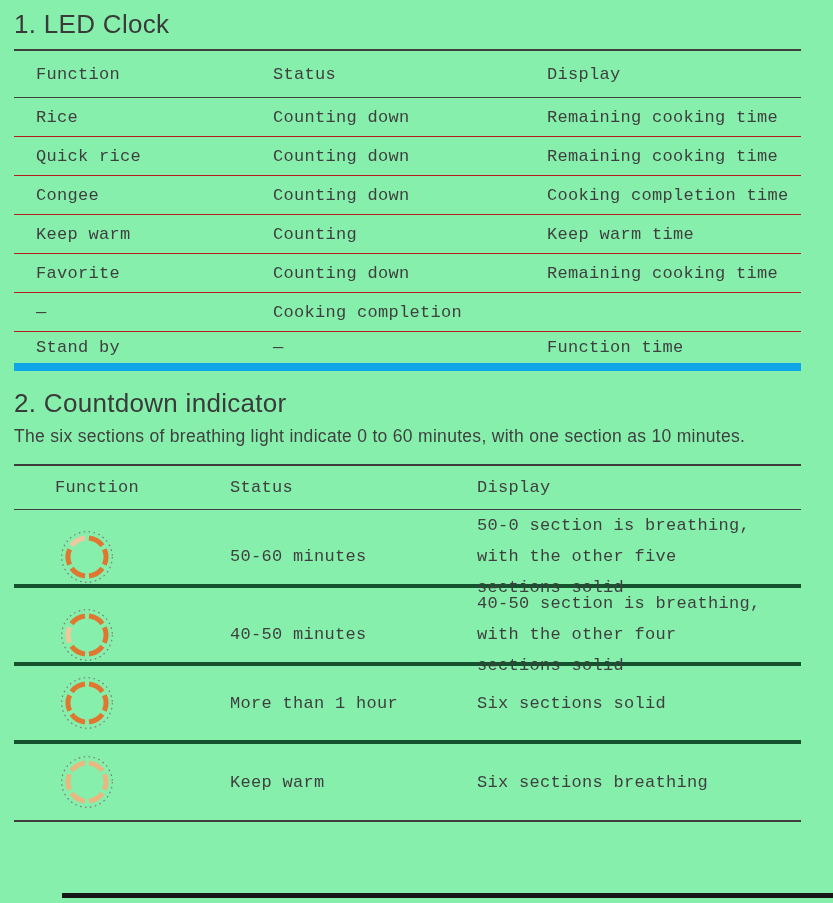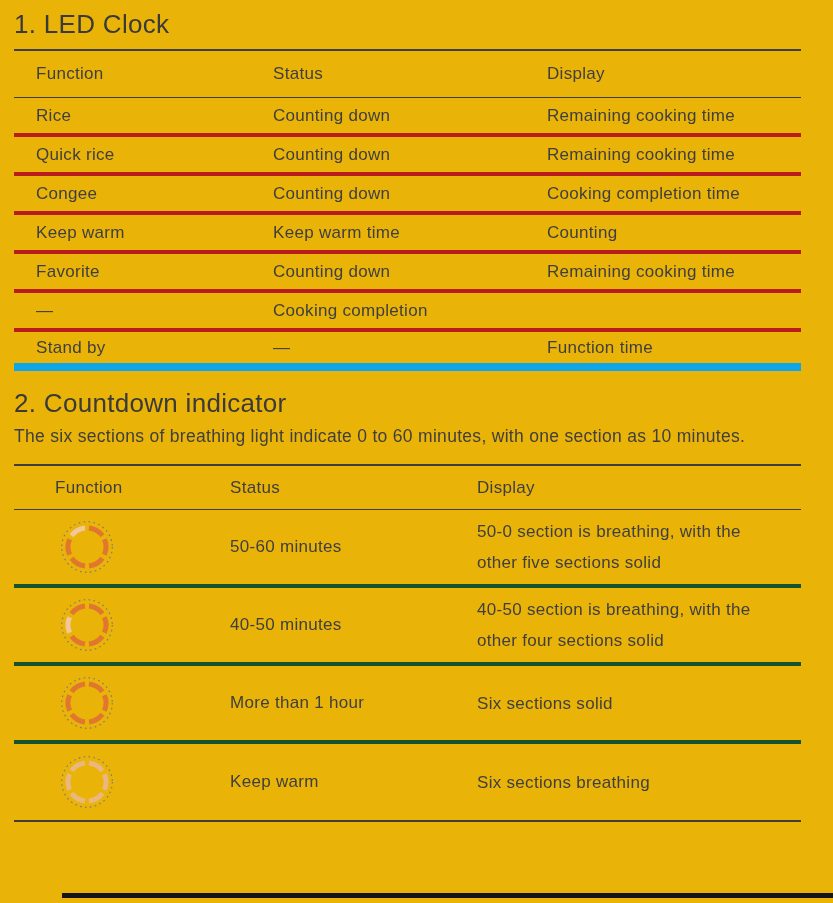--- a/index.html
+++ b/index.html
@@ -1,35 +1,35 @@
 <!DOCTYPE html>
 <html><head>
 <meta charset="utf-8">
 <style>
   html,body{margin:0;padding:0;background:#ffffff;}
   body{font-family:"Liberation Sans", sans-serif;color:#3f3f3f;}
-  .page{position:relative;width:833px;height:903px;background:#eab308;overflow:hidden;}
+  .page{position:relative;width:833px;height:903px;background:#86efac;overflow:hidden;}
   .content{padding:8px 32px 0 14px;}
 
   .section-title{font-size:26px;line-height:32px;font-weight:500;color:#3a3a3a;
     letter-spacing:0.3px;margin:0;}
   #title-1{margin-bottom:9px;}
   #title-2{margin-top:16px;margin-bottom:2px;}
 
   .intro{font-size:17.5px;line-height:31px;letter-spacing:0.3px;color:#3f3f3f;
     margin:0 0 12px 0;}
 
   .table{border-top:2px solid #3e3e3e;}
   .thead, .tr{display:grid;align-items:center;box-sizing:border-box;}
   .thead{border-bottom:1px solid #3e3e3e;height:47px;}
-  .th, .td{font-size:17px;letter-spacing:0.3px;color:#3f3f3f;}
+  .th, .td{font-size:17px;letter-spacing:0.3px;color:#3f3f3f;font-family:Liberation Mono, monospace;}
 
   
   .t1 .thead, .t1 .tr{grid-template-columns:259px 274px 1fr;}
-  .t1 .tr{height:39px;border-bottom:4px solid #b91c1c;}
+  .t1 .tr{height:39px;border-bottom:1px solid #b91c1c;}
   .t1 .tr:last-child{border-bottom:8px solid #0ea5e9;}
   .t1 .th:first-child, .t1 .td:first-child{padding-left:22px;}
   .dash{letter-spacing:0;}
 
   
   .t2 .thead, .t2 .tr{grid-template-columns:216px 247px 1fr;}
   .t2 .thead{height:44px;}
   .t2 .tr{height:78px;border-bottom:4px solid #14532d;}
   .t2 .tr:last-child{border-bottom:2px solid #3e3e3e;}
   .t2 .th:first-child{padding-left:41px;}
@@ -69,22 +69,22 @@
         <div class="td">Counting down</div>
         <div class="td">Remaining cooking time</div>
       </div>
       <div class="tr">
         <div class="td">Congee</div>
         <div class="td">Counting down</div>
         <div class="td">Cooking completion time</div>
       </div>
       <div class="tr">
         <div class="td">Keep warm</div>
+        <div class="td">Counting</div>
         <div class="td">Keep warm time</div>
-        <div class="td">Counting</div>
       </div>
       <div class="tr">
         <div class="td">Favorite</div>
         <div class="td">Counting down</div>
         <div class="td">Remaining cooking time</div>
       </div>
       <div class="tr">
         <div class="td dash">—</div>
         <div class="td">Cooking completion</div>
       </div>

